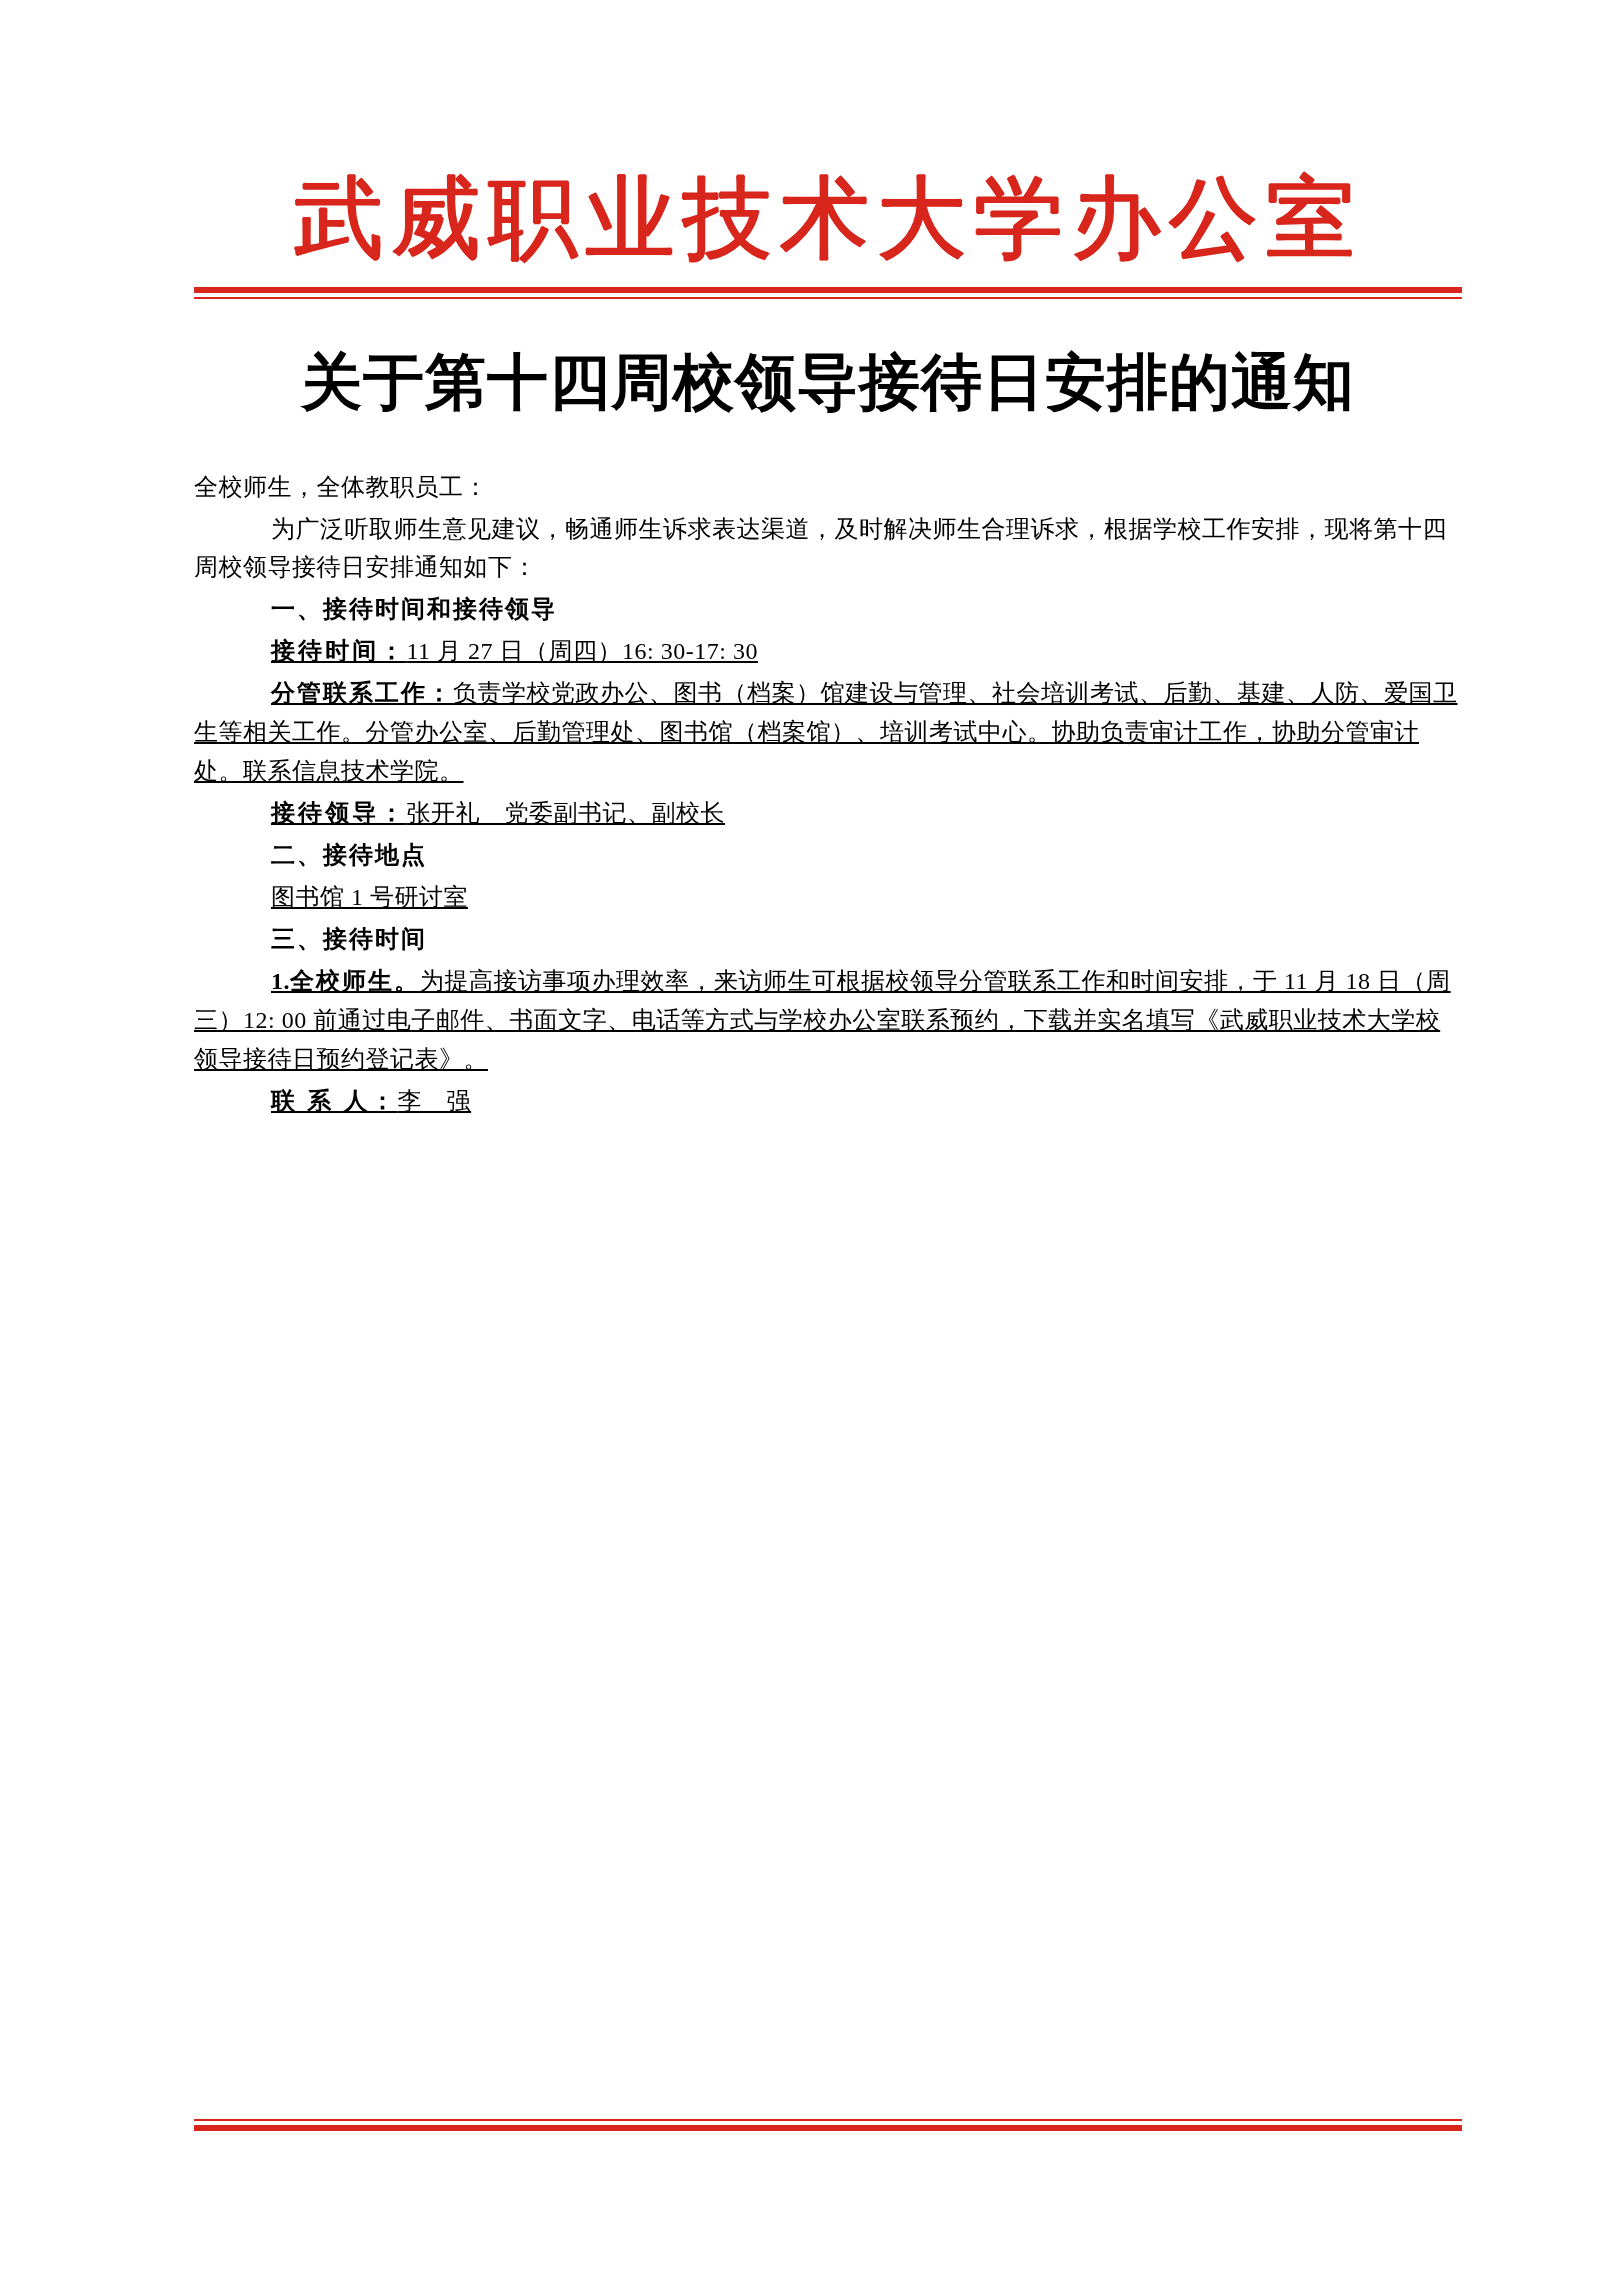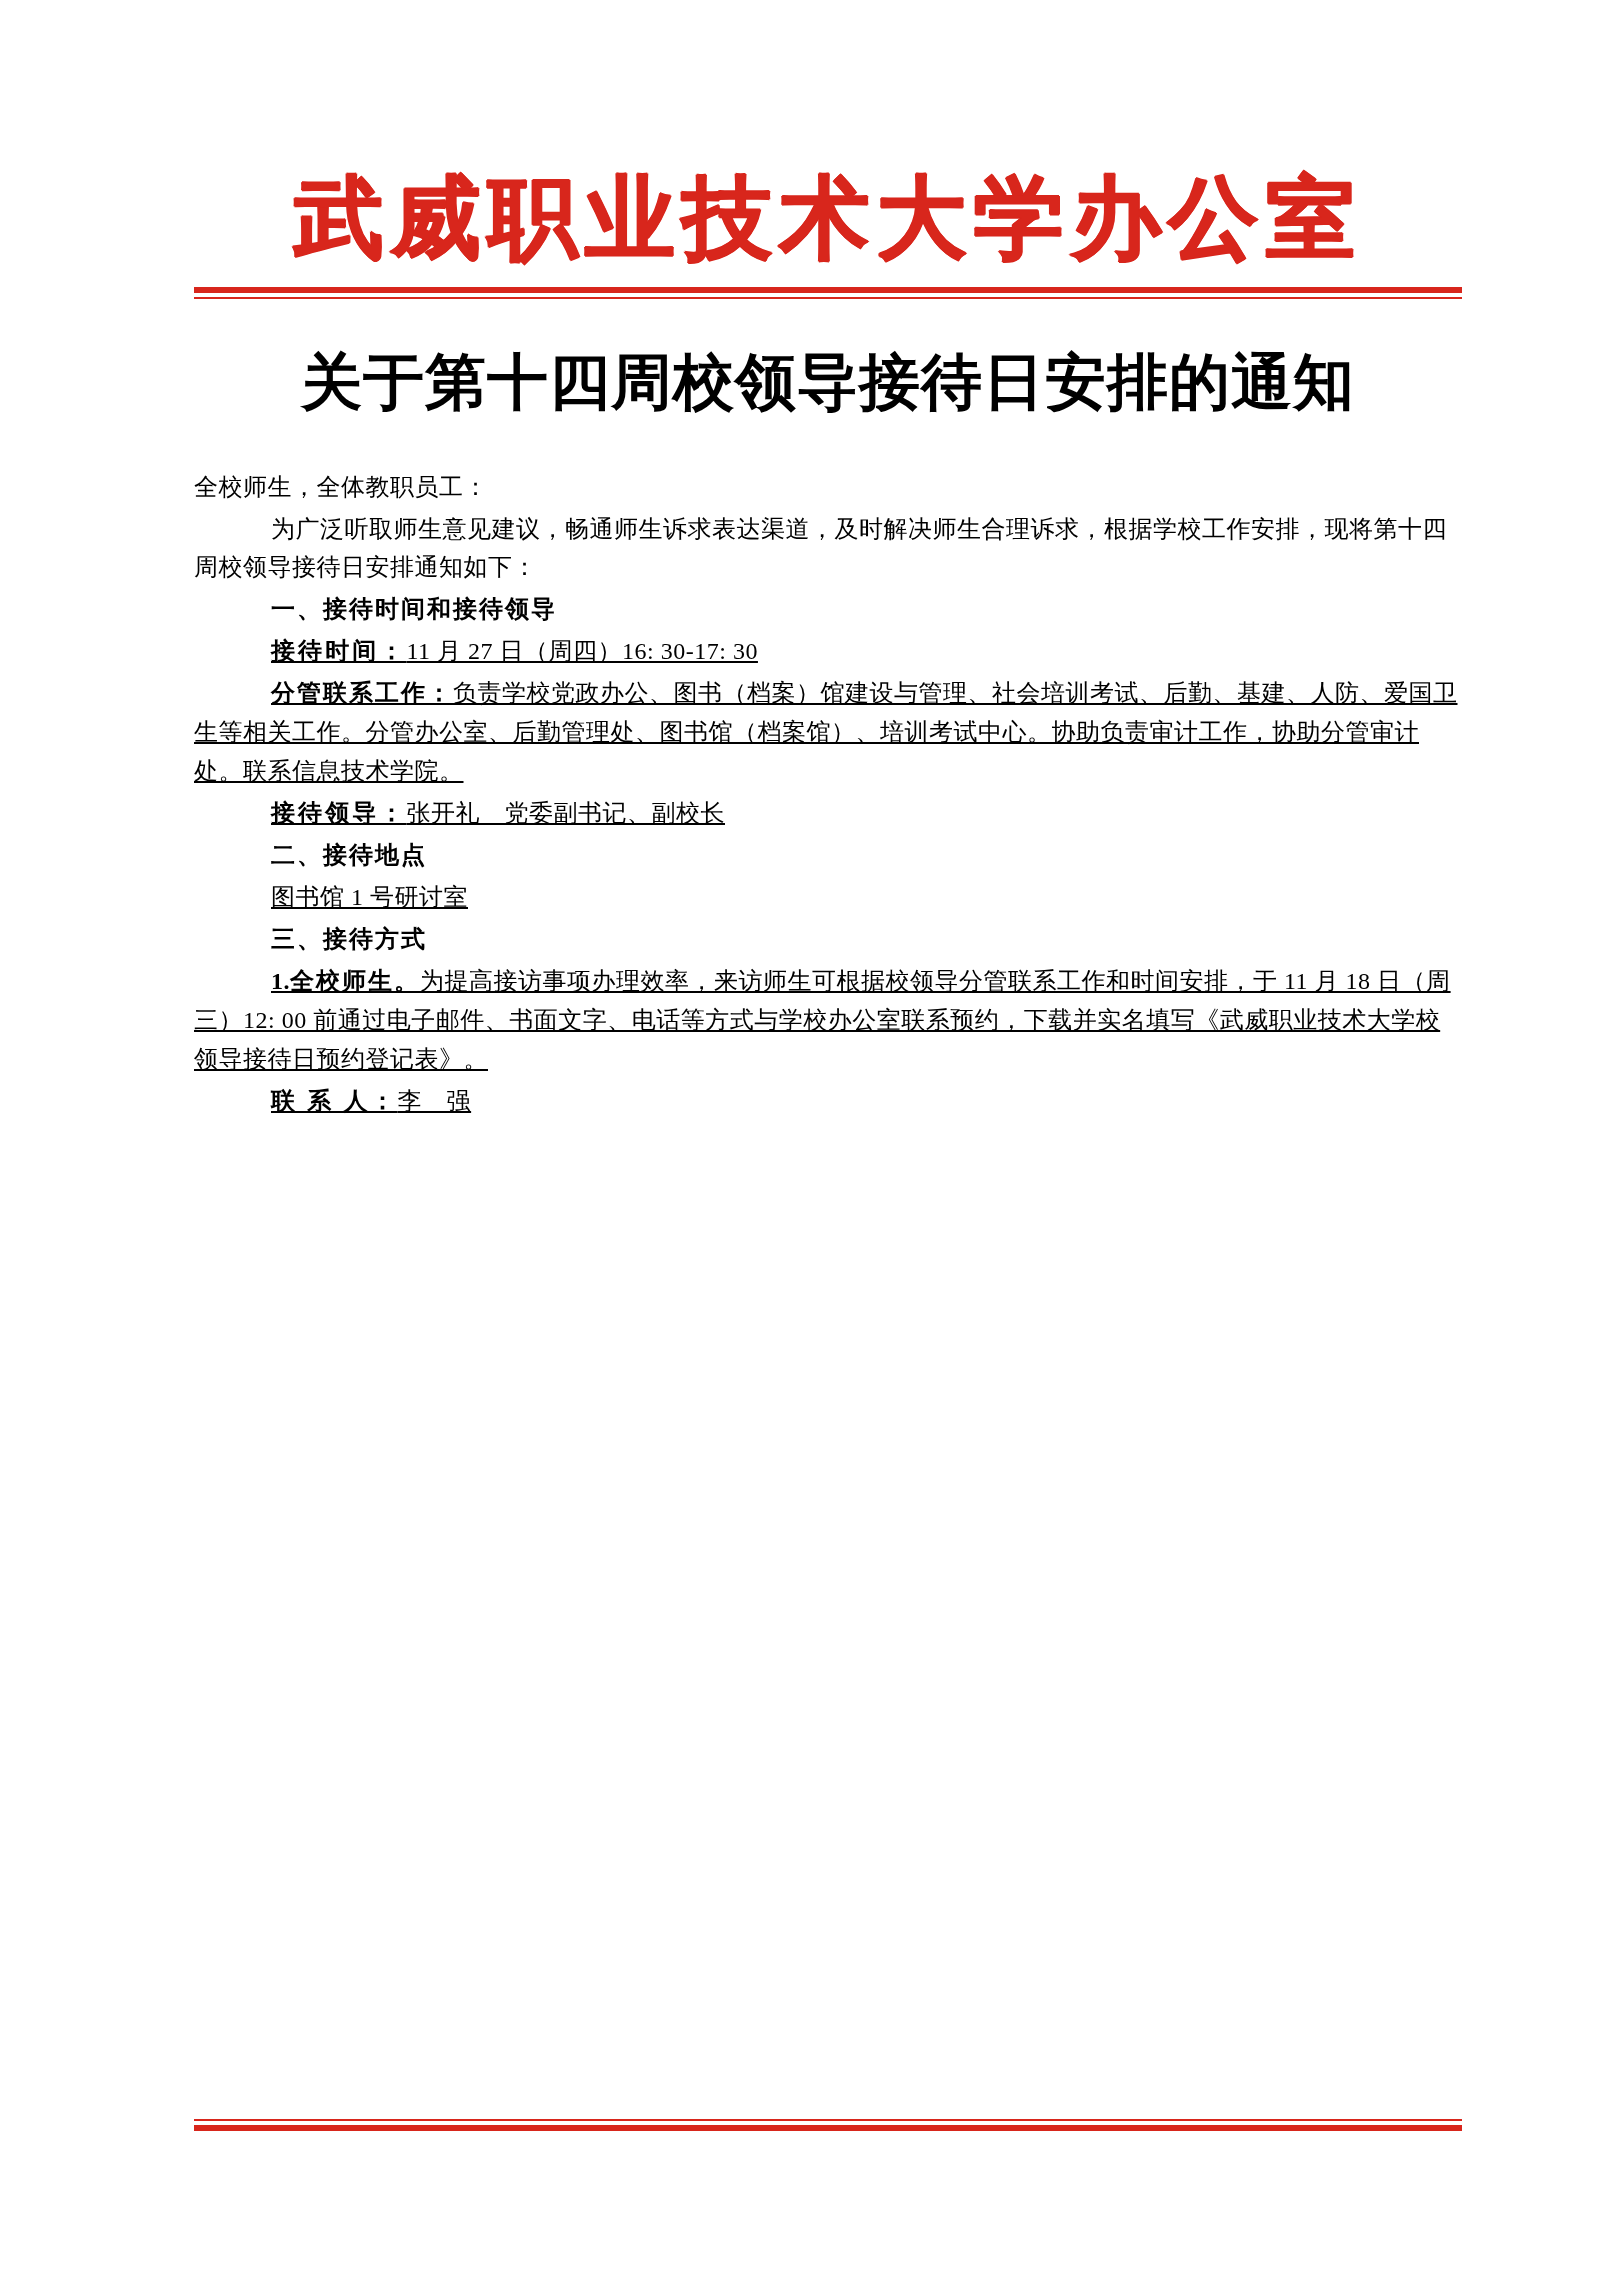--- a/index.html
+++ b/index.html
@@ -28,21 +28,21 @@
   }
 
   
   .letterhead {
     margin-top: 169px;
     text-align: center;
   }
   .letterhead-title {
     color: #d8261c;
     font-family: "Liberation Serif", "DejaVu Serif", serif;
-    font-weight: bold;
+    font-weight: normal;
     font-size: 90px;
     letter-spacing: 7.2px;
     line-height: 1.1;
     white-space: nowrap;
     text-shadow:
        1px 0 0 #d8261c,
       -1px 0 0 #d8261c,
        0 1px 0 #d8261c,
        0 -1px 0 #d8261c;
   }
@@ -140,21 +140,21 @@
       </p>
 
       <p class="indent-small">
         <span style="font-weight:bold;letter-spacing:3.1px;">接待领导：</span><span>张开礼　党委副书记、副校长</span>
       </p>
 
       <p class="heading-item">二、接待地点</p>
 
       <p class="indent-small">图书馆 1 号研讨室</p>
 
-      <p class="heading-item">三、接待方式</p>
+      <p class="heading-item">三、接待时间</p>
 
       <p class="indent-small">
         <span style="font-weight:bold;">1.</span><span style="font-weight:bold;letter-spacing:2px;">全校师生。</span><span>为提高接访事项办理效率，来访师生可根据校领导分管联系工作和时间安排，于 11 月 18 日（周三）12: 00 前通过电子邮件、书面文字、电话等方式与学校办公室联系预约，下载并实名填写《武威职业技术大学校领导接待日预约登记表》。</span>
       </p>
 
       <p class="indent-small">
         <span style="font-weight:bold;letter-spacing:3.1px;">联 系 人：</span><span>李　强</span>
       </p>
 
     </div>

